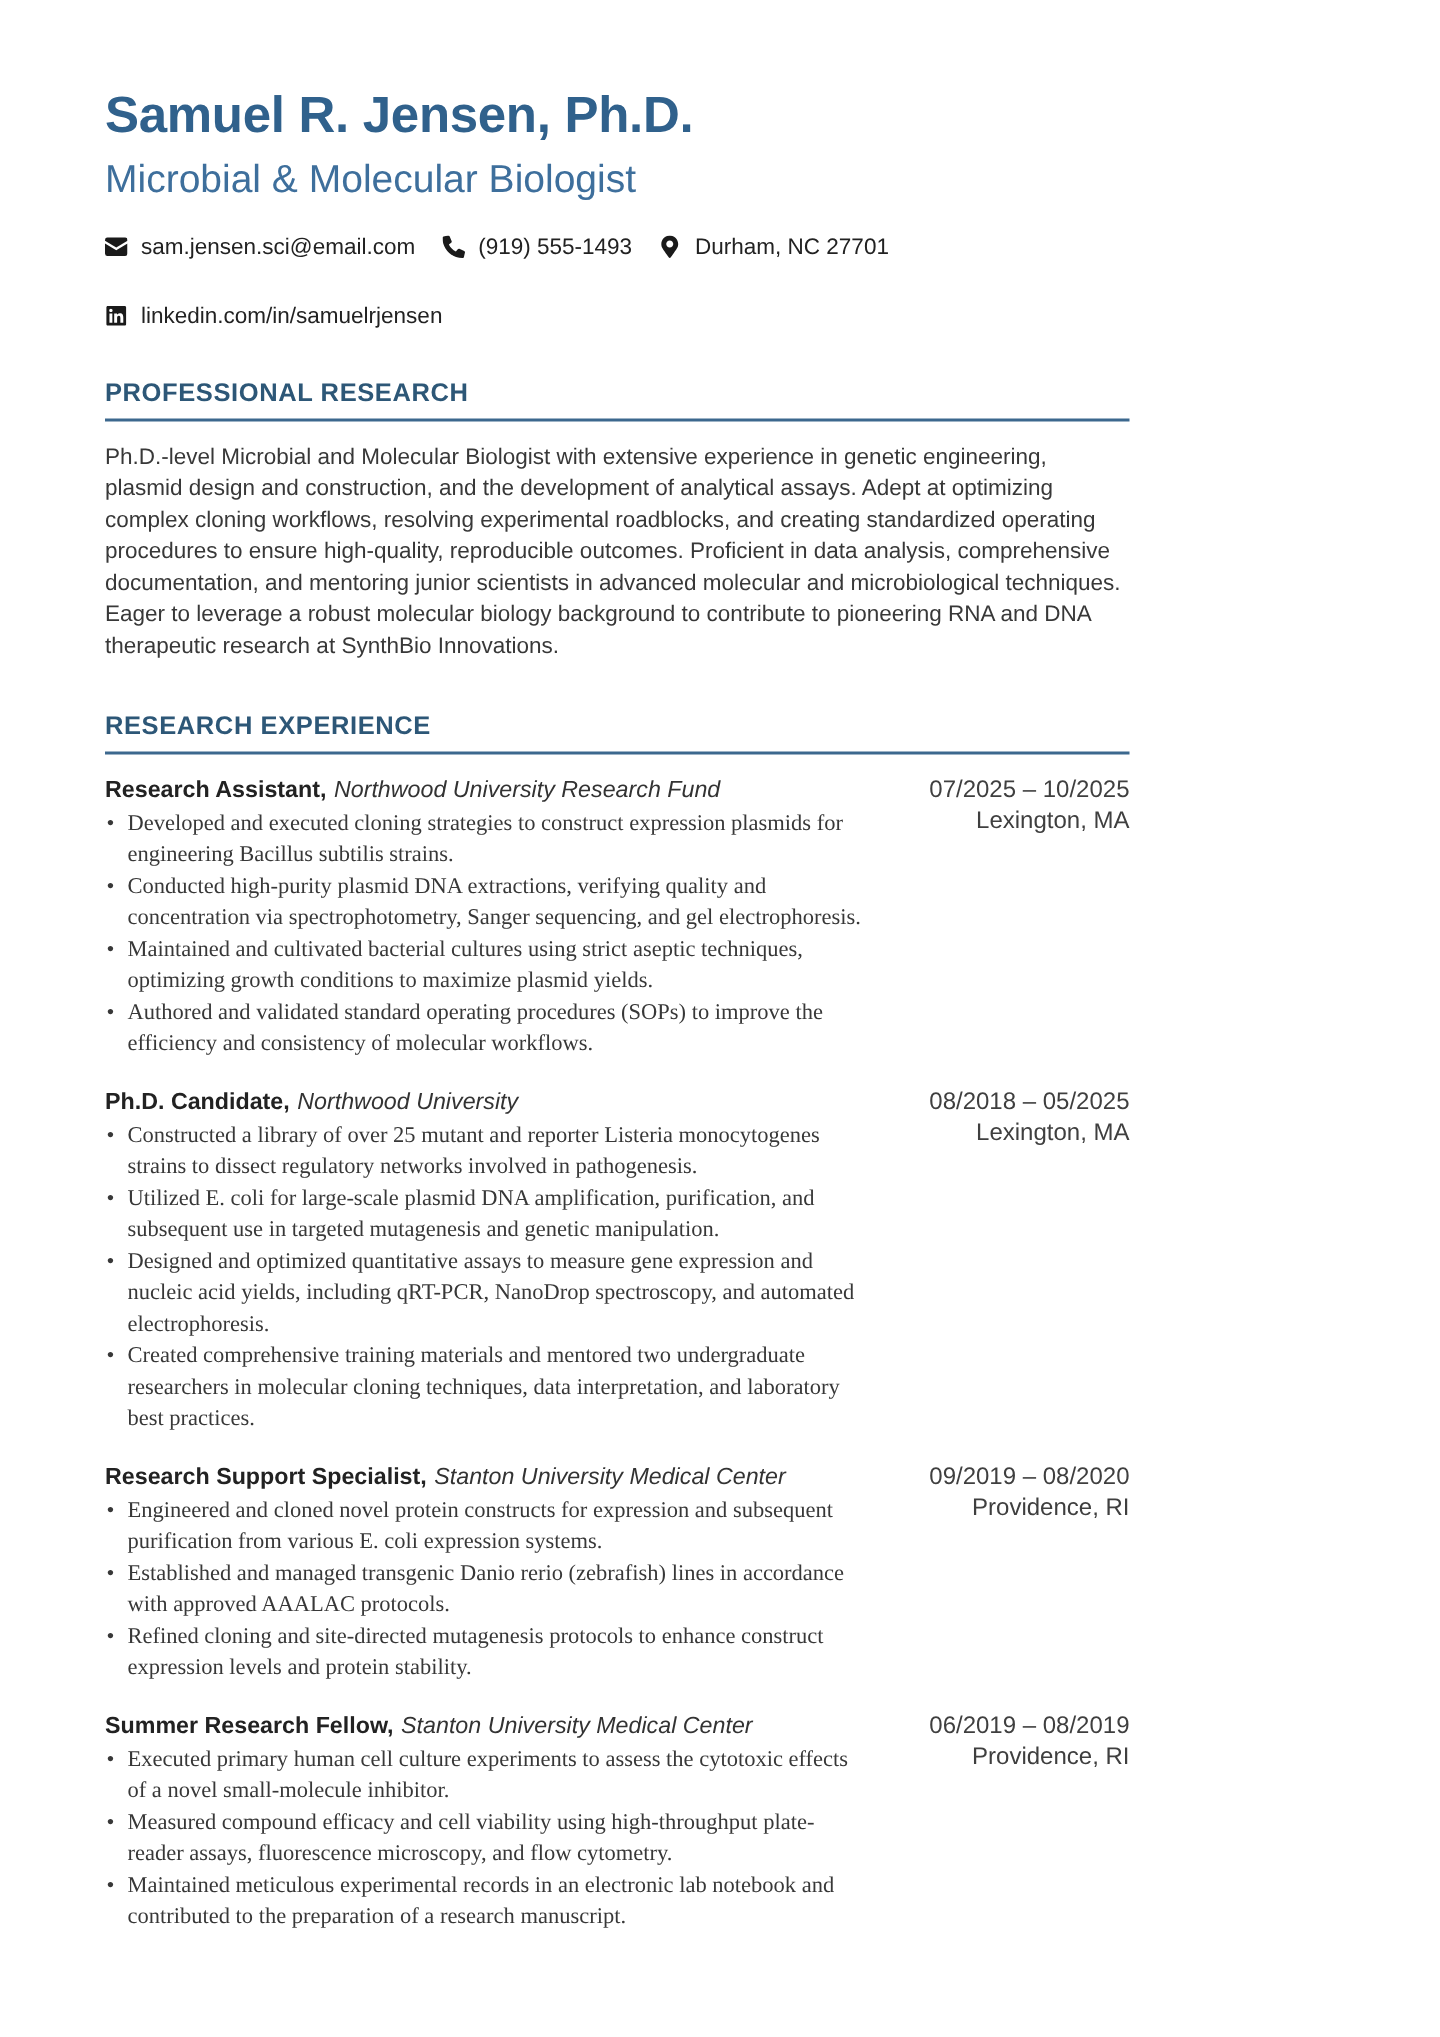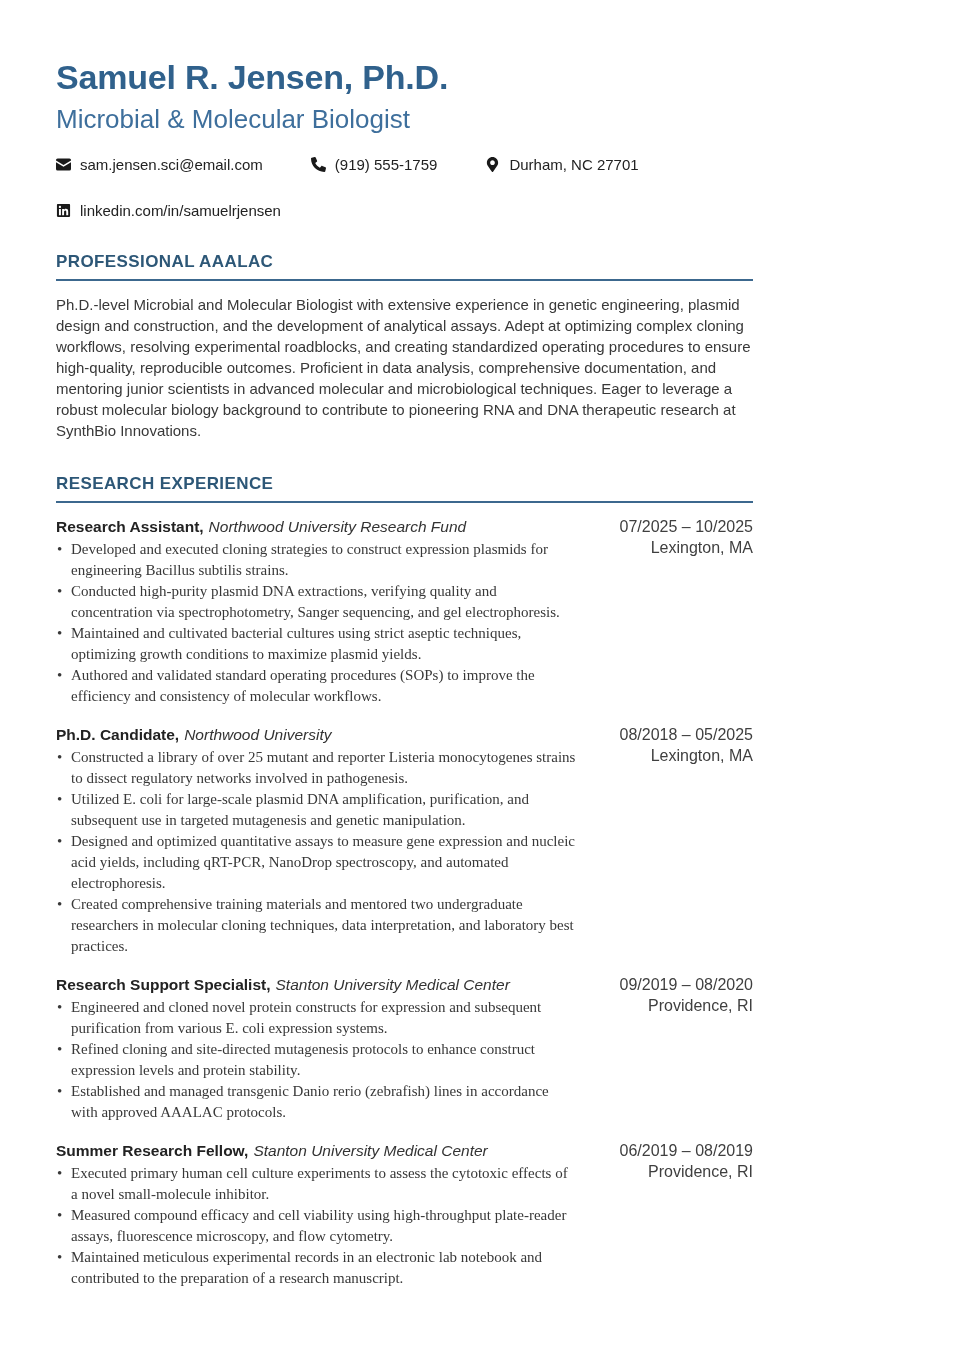--- a/index.html
+++ b/index.html
@@ -5,40 +5,40 @@
   * { box-sizing: border-box; }
   html, body { margin: 0; padding: 0; }
   body {
     width: 960px;
     height: 1358px;
     background: #ffffff;
     font-family: "Liberation Sans", sans-serif;
     color: #383838;
     overflow: hidden;
   }
-  .page { padding: 58px 55px 0 56px; width: 808px; }
+  .page { padding: 58px 55px 0 70px; width: 808px; }
 
   
   .name {
     margin: 0;
     font-size: 34px;
     line-height: 1.15;
     font-weight: 700;
     color: #30618c;
     letter-spacing: -0.2px;
   }
   .subtitle {
     margin-top: 7px;
     font-size: 26px;
     color: #3e6f9c;
   }
   .contact-row {
     display: flex;
     align-items: center;
-    gap: 48px;
+    gap: 18px;
     margin-top: 21px;
     font-size: 15px;
     color: #222222;
   }
   .contact-row.second { margin-top: 29px; }
   .contact { display: flex; align-items: center; gap: 9px; }
   .cicon { display: inline-flex; }
   .cicon svg { width: 15px; height: 15px; fill: #1a1a1a; display: block; }
 
   
@@ -103,21 +103,21 @@
             </svg>
         </span>
         <span>sam.jensen.sci@email.com</span>
       </div>
       <div class="contact">
         <span class="cicon">
           <svg viewBox="0 0 512 512">
               <path d="M511.2 387l-23.25 100.8c-3.266 14.25-15.79 24.22-30.46 24.22C205.2 512 0 306.8 0 54.5 0 39.81 9.97 27.28 24.22 24.03L125 .78c14.69-3.406 29.73 4.213 35.83 18.12l46.52 108.5c5.438 12.78 1.77 27.67-8.98 36.45L144.5 207.1c33.98 69.22 90.26 125.5 159.5 159.5l44.08-53.8c8.688-10.78 23.69-14.51 36.47-8.975l108.5 46.51c13.91 6.094 21.52 21.15 18.12 35.83z"></path>
             </svg>
         </span>
-        <span>(919) 555-1759</span>
+        <span>(919) 555-1493</span>
       </div>
       <div class="contact">
         <span class="cicon">
           <svg viewBox="0 0 384 512">
               <path d="M172.3 501.7C27 291 0 269.4 0 192 0 86 86 0 192 0s192 86 192 192c0 77.4-27 99-172.3 309.7-9.5 13.8-29.9 13.8-39.4 0zM192 272c44.2 0 80-35.8 80-80s-35.8-80-80-80-80 35.8-80 80 35.8 80 80 80z"></path>
             </svg>
         </span>
         <span>Durham, NC 27701</span>
       </div>
     </div>
@@ -128,21 +128,21 @@
           <svg viewBox="0 0 448 512">
               <path d="M416 32H31.9C14.3 32 0 46.5 0 64.3v383.4C0 465.5 14.3 480 31.9 480H416c17.6 0 32-14.5 32-32.3V64.3c0-17.8-14.4-32.3-32-32.3zM135.4 416H69V202.2h66.5V416zm-33.2-243c-21.3 0-38.5-17.3-38.5-38.5S80.9 96 102.2 96c21.2 0 38.5 17.3 38.5 38.5 0 21.3-17.2 38.5-38.5 38.5zm282.1 243h-66.4V312c0-24.8-.5-56.7-34.5-56.7-34.6 0-39.9 27-39.9 54.9V416h-66.4V202.2h63.7v29.2h.9c8.9-16.8 30.6-34.5 62.9-34.5 67.2 0 79.7 44.3 79.7 101.9V416z"></path>
             </svg>
         </span>
         <span>linkedin.com/in/samuelrjensen</span>
       </div>
     </div>
   </header>
 
   <section>
-    <h2 class="sec-heading">PROFESSIONAL AAALAC</h2>
+    <h2 class="sec-heading">PROFESSIONAL RESEARCH</h2>
     <p class="summary-text">Ph.D.-level Microbial and Molecular Biologist with extensive experience in genetic engineering, plasmid design and construction, and the development of analytical assays. Adept at optimizing complex cloning workflows, resolving experimental roadblocks, and creating standardized operating procedures to ensure high-quality, reproducible outcomes. Proficient in data analysis, comprehensive documentation, and mentoring junior scientists in advanced molecular and microbiological techniques. Eager to leverage a robust molecular biology background to contribute to pioneering RNA and DNA therapeutic research at SynthBio Innovations.</p>
   </section>
 
   <section>
     <h2 class="sec-heading">RESEARCH EXPERIENCE</h2>
     <div class="jobs">
   <article class="job">
     <div class="job-left">
       <div class="job-titleline">
         <span class="job-title">Research Assistant,</span><span class="job-org">Northwood University Research Fund</span>
@@ -178,22 +178,22 @@
     </div>
   </article>
 
   <article class="job">
     <div class="job-left">
       <div class="job-titleline">
         <span class="job-title">Research Support Specialist,</span><span class="job-org">Stanton University Medical Center</span>
       </div>
       <ul class="job-bullets">
               <li>Engineered and cloned novel protein constructs for expression and subsequent purification from various E. coli expression systems.</li>
+              <li>Established and managed transgenic Danio rerio (zebrafish) lines in accordance with approved AAALAC protocols.</li>
               <li>Refined cloning and site-directed mutagenesis protocols to enhance construct expression levels and protein stability.</li>
-              <li>Established and managed transgenic Danio rerio (zebrafish) lines in accordance with approved AAALAC protocols.</li>
             </ul>
     </div>
     <div class="job-right">
       <div class="job-dates">09/2019 – 08/2020</div>
       <div class="job-location">Providence, RI</div>
     </div>
   </article>
 
   <article class="job">
     <div class="job-left">

